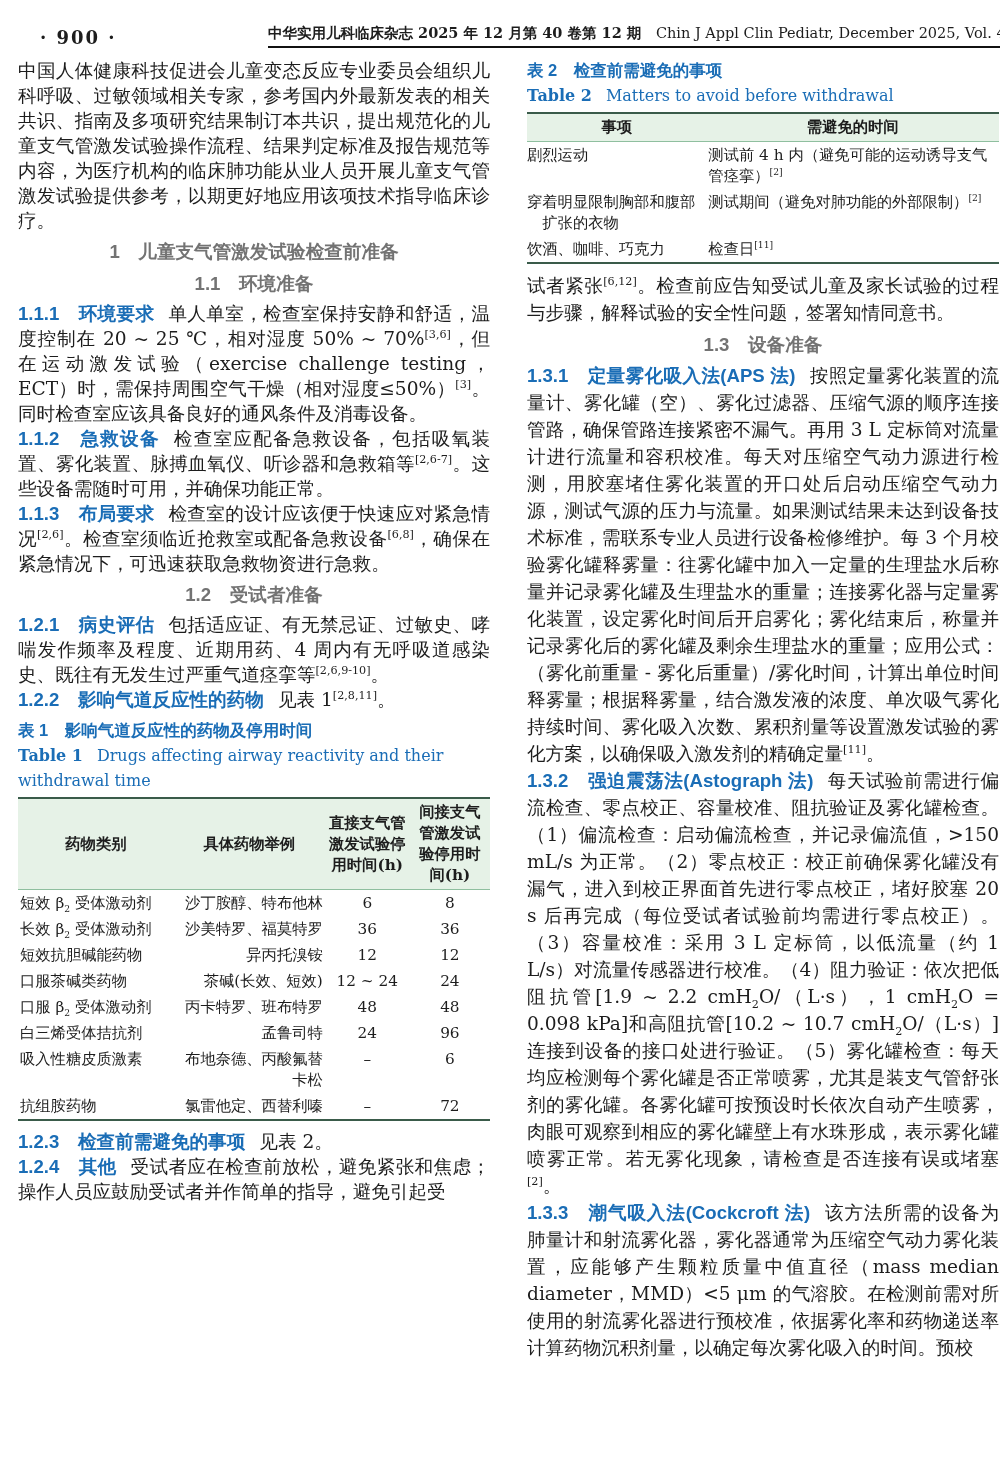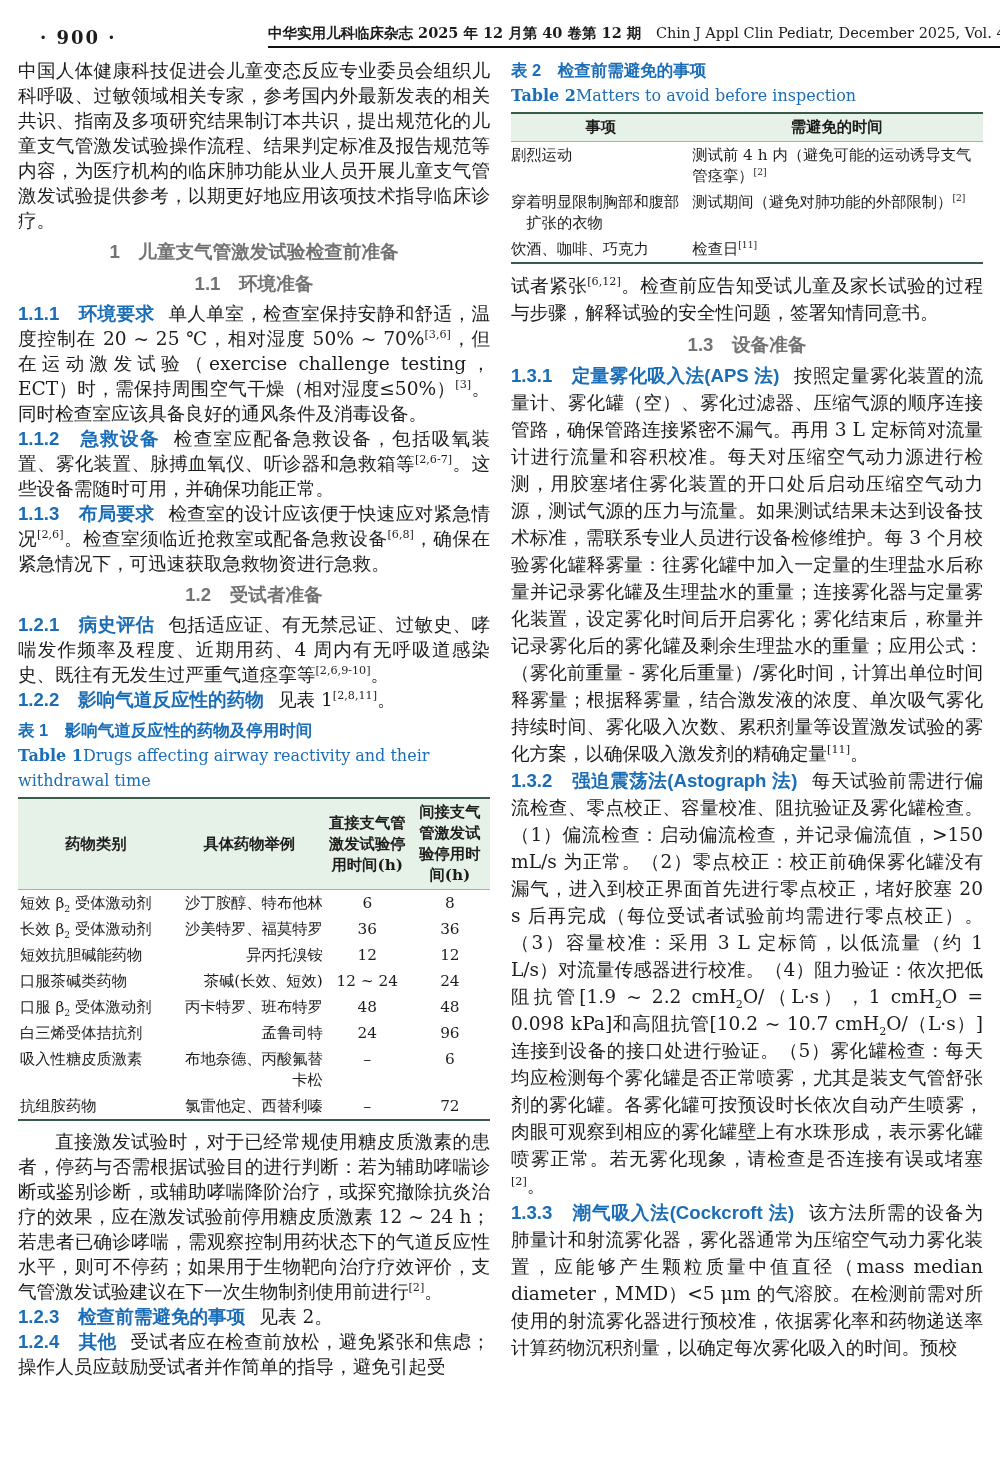--- a/index.html
+++ b/index.html
@@ -30,21 +30,21 @@
     flex:1;
     border-bottom:2px solid #111;
     text-align:center;
     font-size:14.5px;
     padding-bottom:3px;
     white-space:nowrap;
   }
   .journal-line .cn{font-weight:bold;}
   .journal-line .en{margin-left:10px;}
   
-  .columns{display:flex;gap:21px;}
+  .columns{display:flex;gap:37px;}
   .col{width:472px;flex:0 0 472px;}
   
   p.body{
     margin:0;
     font-size:18.6px;
     text-align:justify;
     text-justify:inter-character;
   }
   .col-left p.body{line-height:25px;}
   .col-right p.body{line-height:27px;}
@@ -71,21 +71,21 @@
   .tablewrap{margin:6px 0 8px 0;}
   .ttitle{
     font-family:"Liberation Sans","DejaVu Sans",sans-serif;
     font-weight:bold;color:#1a6db6;
     font-size:16.5px;line-height:25px;
   }
   .ttitle-en{
     color:#1a6db6;font-size:16px;line-height:25px;
     font-family:"DejaVu Serif","Liberation Serif",serif;
   }
-  .ttitle-en .tlabel{font-weight:bold;text-align:center;}
+  .ttitle-en .tlabel{font-weight:bold;margin-right:14px;text-align:center;}
   table.jtable{
     width:100%;border-collapse:collapse;
     margin-top:4px;
     font-size:15.3px;
     border-top:2.5px solid #3a5b4a;
     border-bottom:2.5px solid #3a5b4a;
   }
   table.jtable thead tr{
     background:#e6f2e7;
     border-bottom:1.5px solid #8fbf9f;
@@ -213,33 +213,32 @@
               <tr>
                 <td>抗组胺药物</td>
                 <td>氯雷他定、西替利嗪</td>
                 <td>–</td>
                 <td>72</td>
               </tr>
             </tbody>
         </table>
       </div>
 
-      <p class="body indent">直接激发试验时，对于已经常规使用糖皮质激素的患者，停药与否需根据试验目的进行判断：若为辅助哮喘诊断或鉴别诊断，或辅助哮喘降阶治疗，或探究撤除抗炎治疗的效果，应在激发试验前停用糖皮质激素 12 ~ 24 h；若患者已确诊哮喘，需观察控制用药状态下的气道反应性水平，则可不停药；如果用于生物靶向治疗疗效评价，支气管激发试验建议在下一次生物制剂使用前进行<sup>[2]</sup>。</p>
 
       <p class="body"><span class="shead">1.2.3　检查前需避免的事项</span><span>见表 2。</span></p>
 
       <p class="body"><span class="shead">1.2.4　其他</span><span>受试者应在检查前放松，避免紧张和焦虑；操作人员应鼓励受试者并作简单的指导，避免引起受</span></p>
 
     </div>
 
     <div class="col col-right">
 
       <div class="tablewrap" style="margin-top:0;">
         <div class="ttitle">表 2　检查前需避免的事项</div>
-        <div class="ttitle-en"><span class="tlabel">Table 2</span><span>Matters to avoid before inspection</span></div>
+        <div class="ttitle-en"><span class="tlabel">Table 2</span><span>Matters to avoid before withdrawal</span></div>
         <table class="jtable" id="table2">
           <colgroup>
               <col class="c1">
               <col class="c2">
             </colgroup>
           <thead>
               <tr>
                 <th>事项</th>
                 <th>需避免的时间</th>
               </tr>

